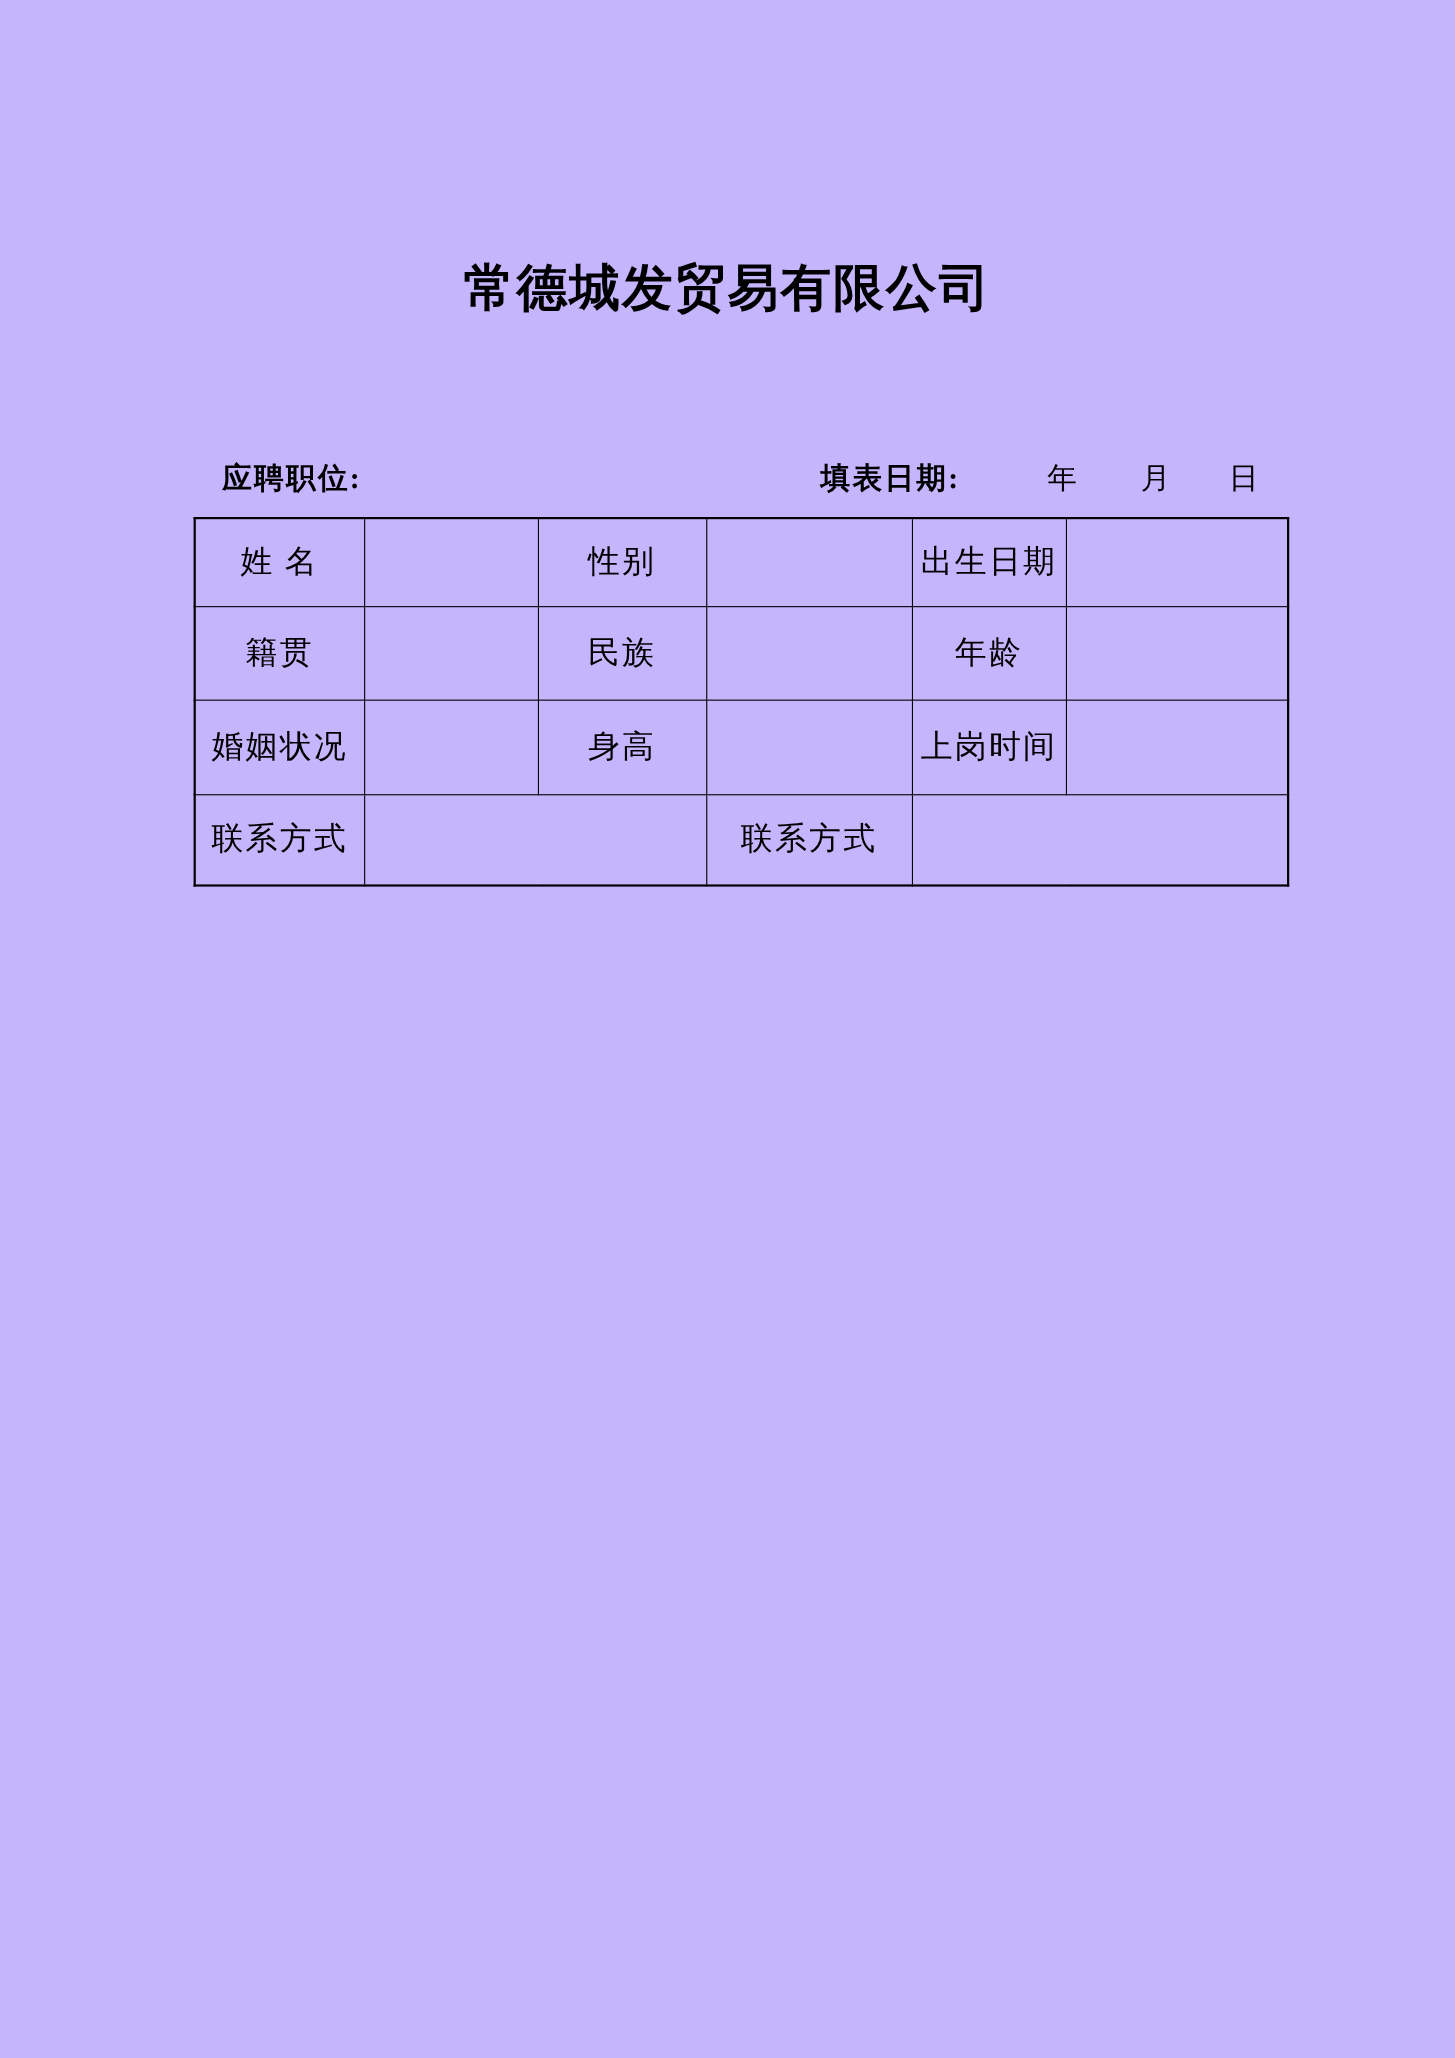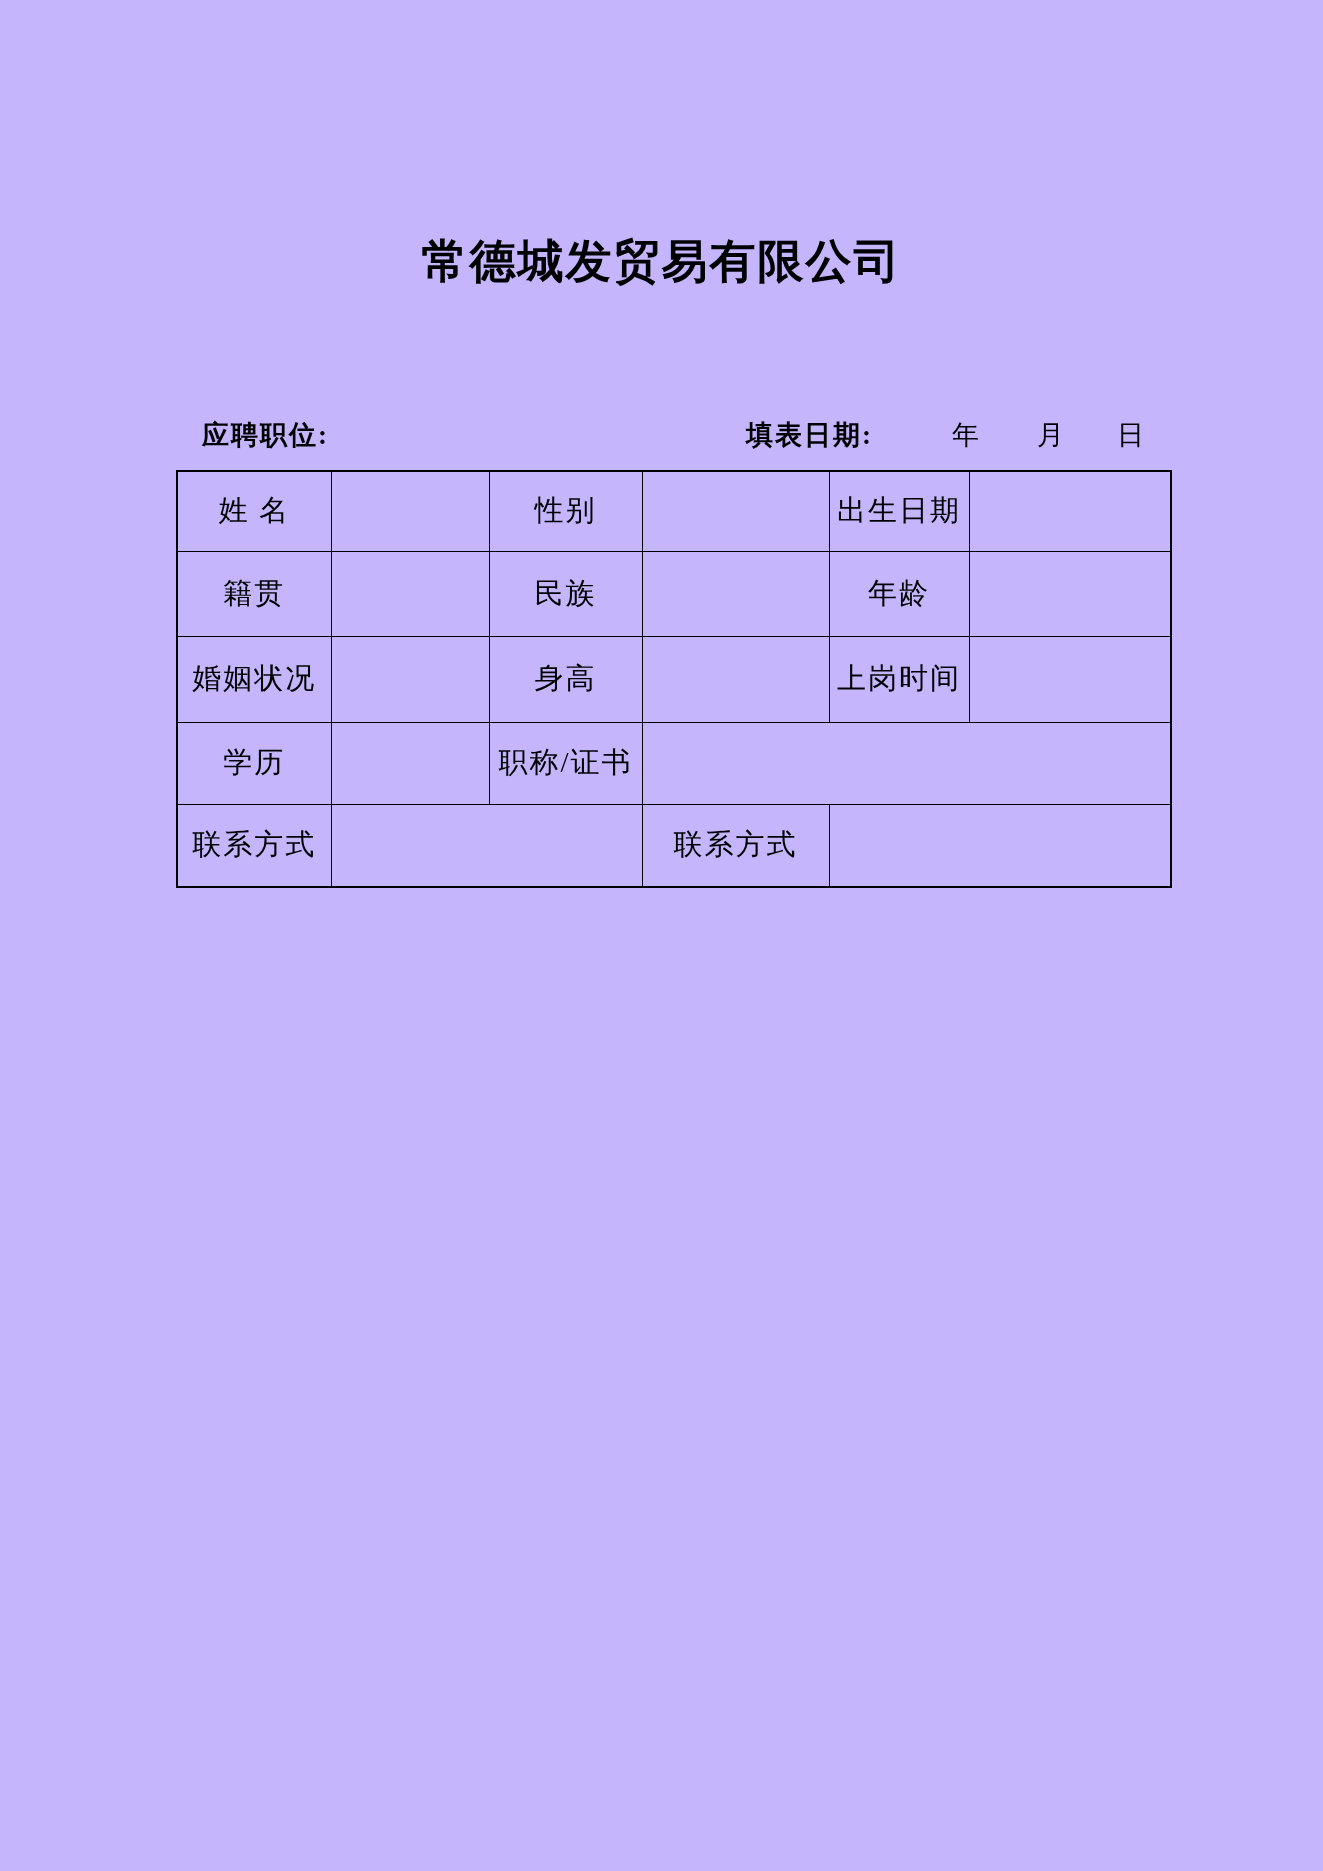--- a/index.html
+++ b/index.html
@@ -138,26 +138,20 @@
         <td></td>
       </tr>
       <tr class="r3">
         <td>婚姻状况</td>
         <td></td>
         <td>身高</td>
         <td></td>
         <td>上岗时间</td>
         <td></td>
       </tr>
-      <tr class="r4">
-        <td>学历</td>
-        <td></td>
-        <td>职称/证书</td>
-        <td colspan="3"></td>
-      </tr>
       <tr class="r6">
         <td>联系方式</td>
         <td colspan="2"></td>
         <td>联系方式</td>
         <td colspan="2"></td>
       </tr>
     </tbody>
   </table>
 
 </div>

